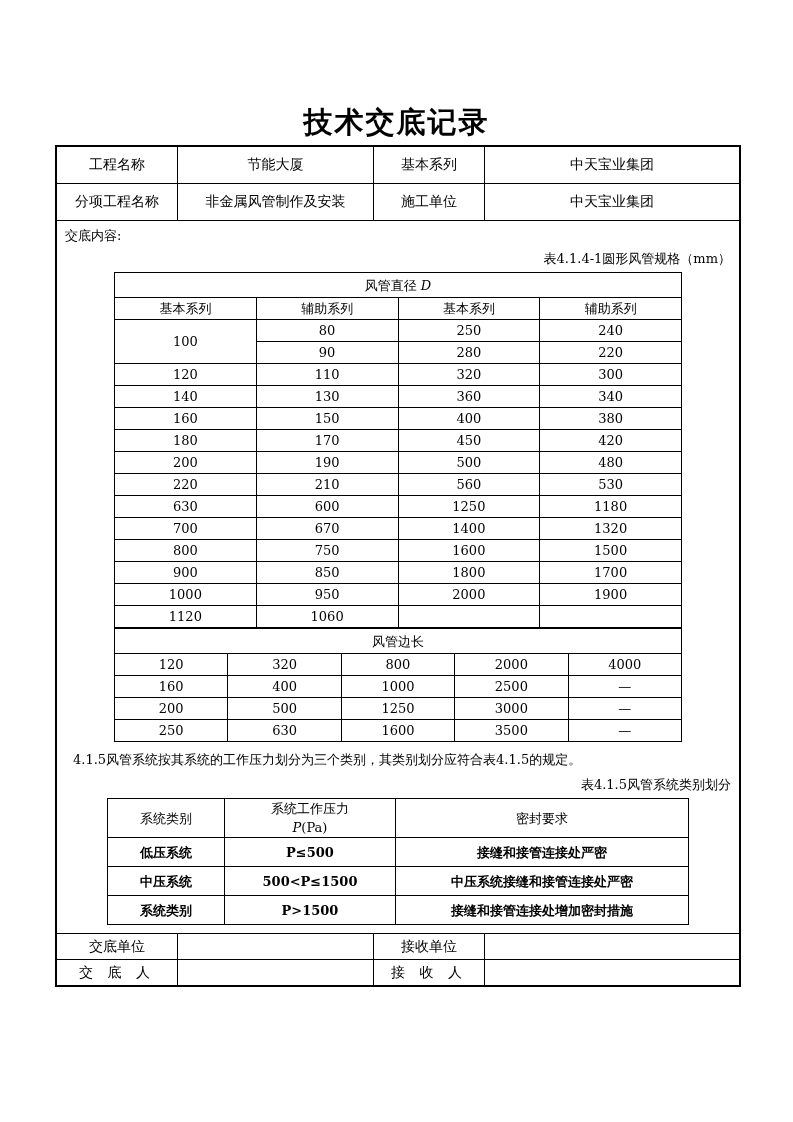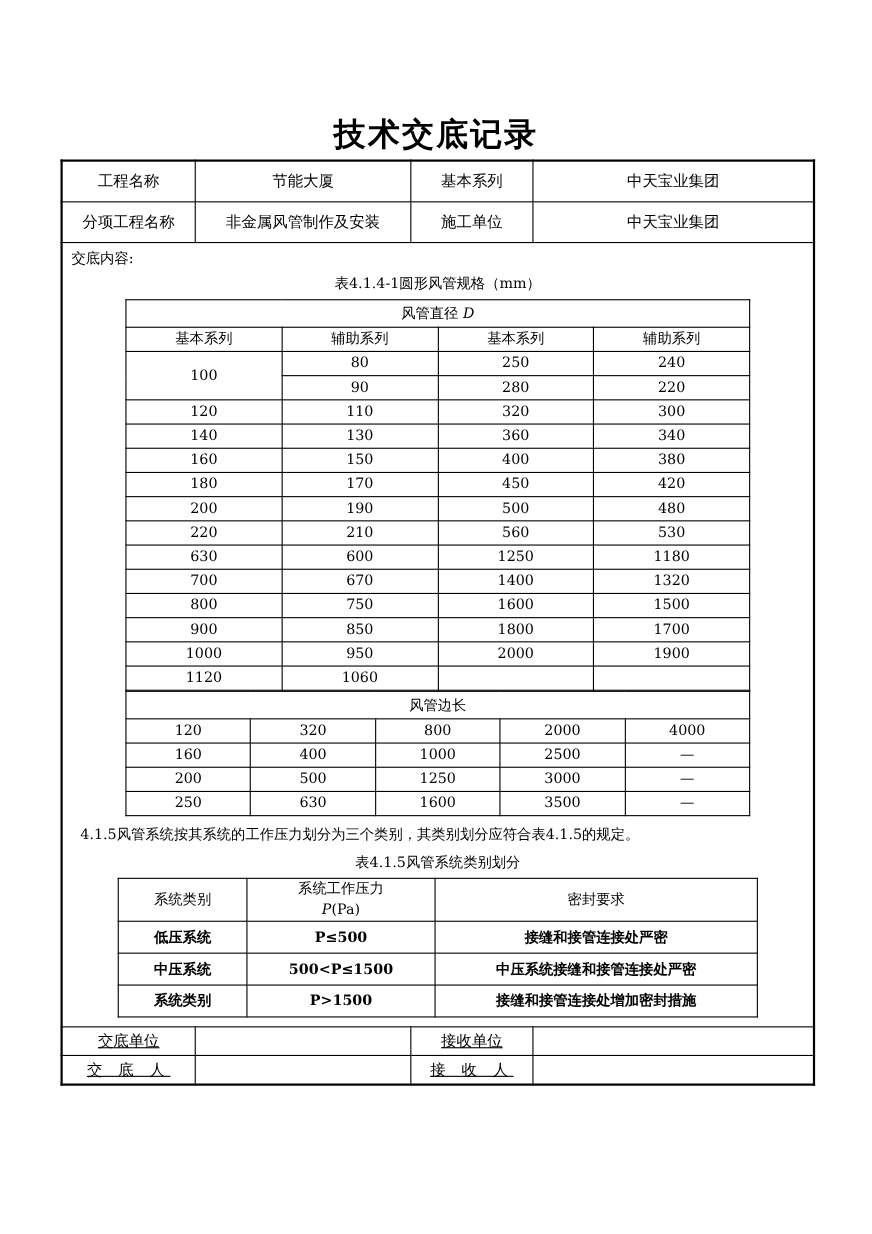--- a/index.html
+++ b/index.html
@@ -78,21 +78,21 @@
     vertical-align: top;
   }
   .content-label {
     font-size: 13px;
     line-height: 18px;
     margin-bottom: 2px;
   }
 
   
   .tbl-caption {
-    text-align: center;
+    text-align: right;
     font-size: 13px;
     line-height: 20px;
     margin: 4px 0 3px 0;
   }
   .inner {
     border-collapse: collapse;
     table-layout: fixed;
     width: 568px;
     margin: 0 auto;
     border: 1px solid #000;
@@ -125,21 +125,20 @@
     margin: 7px 0 2px 0;
     padding-left: 8px;
   }
 
   
   .sig-label {
     text-align: center;
     font-size: 14px;
     height: 25px;
     vertical-align: middle;
-    text-decoration: underline;
   }
   .sig-blank {
     height: 25px;
   }
   .spaced {
     letter-spacing: 5px;
     padding-left: 5px;
   }
 </style>
 </head>

